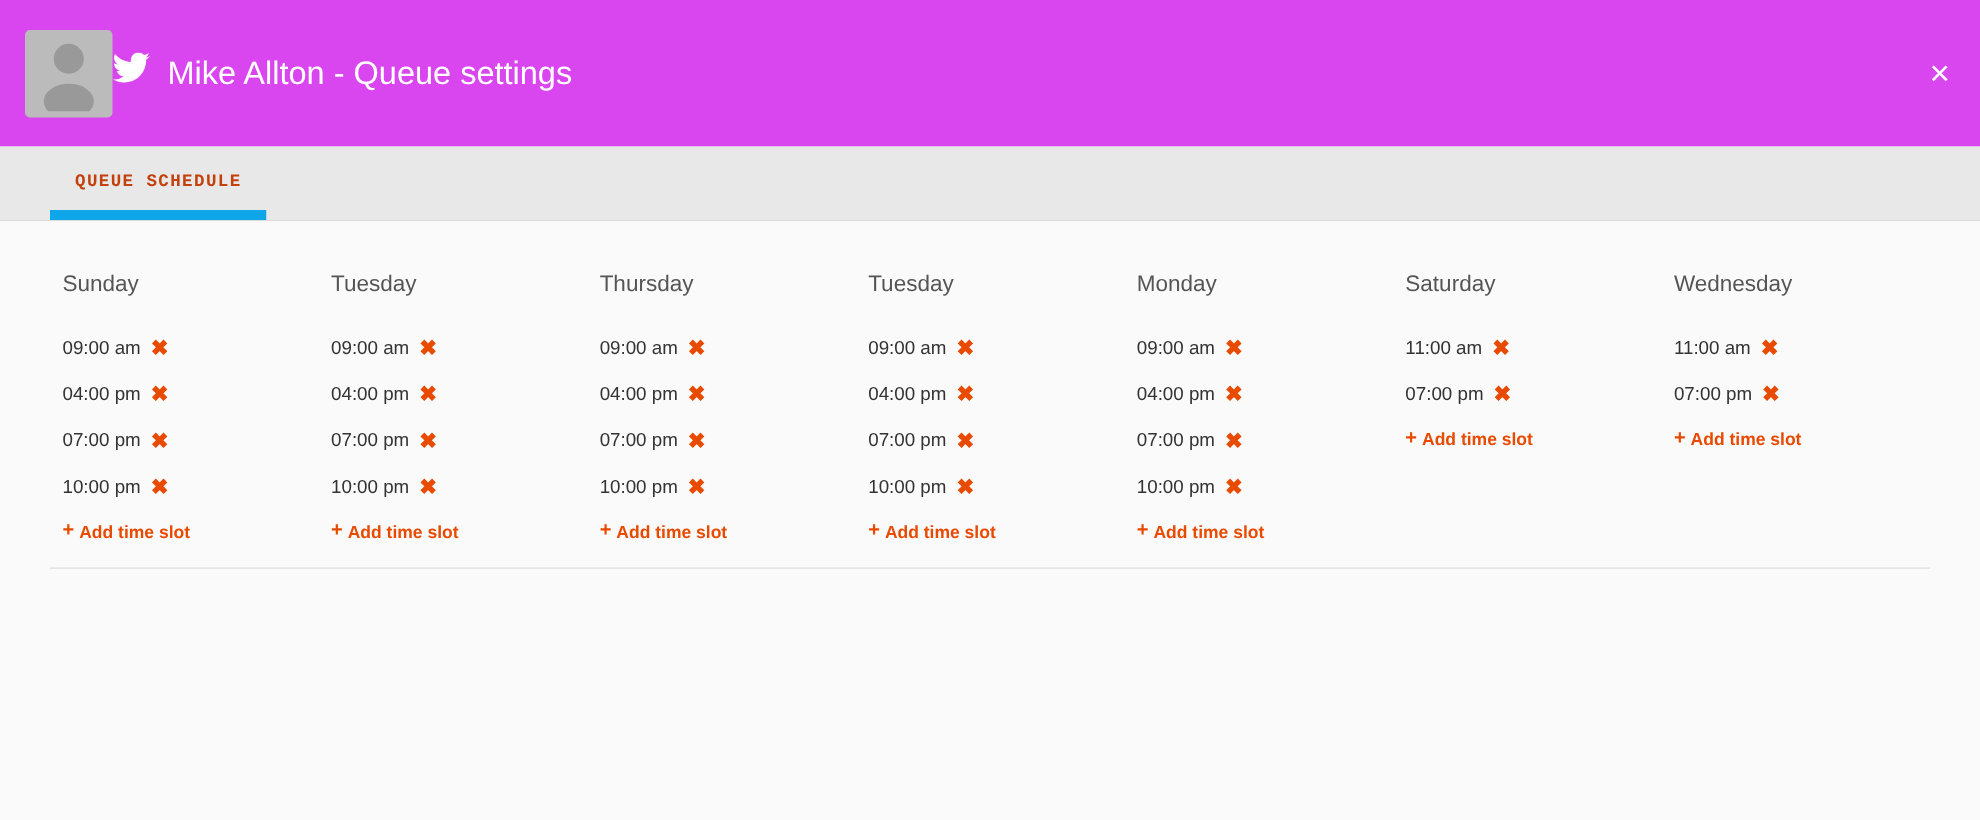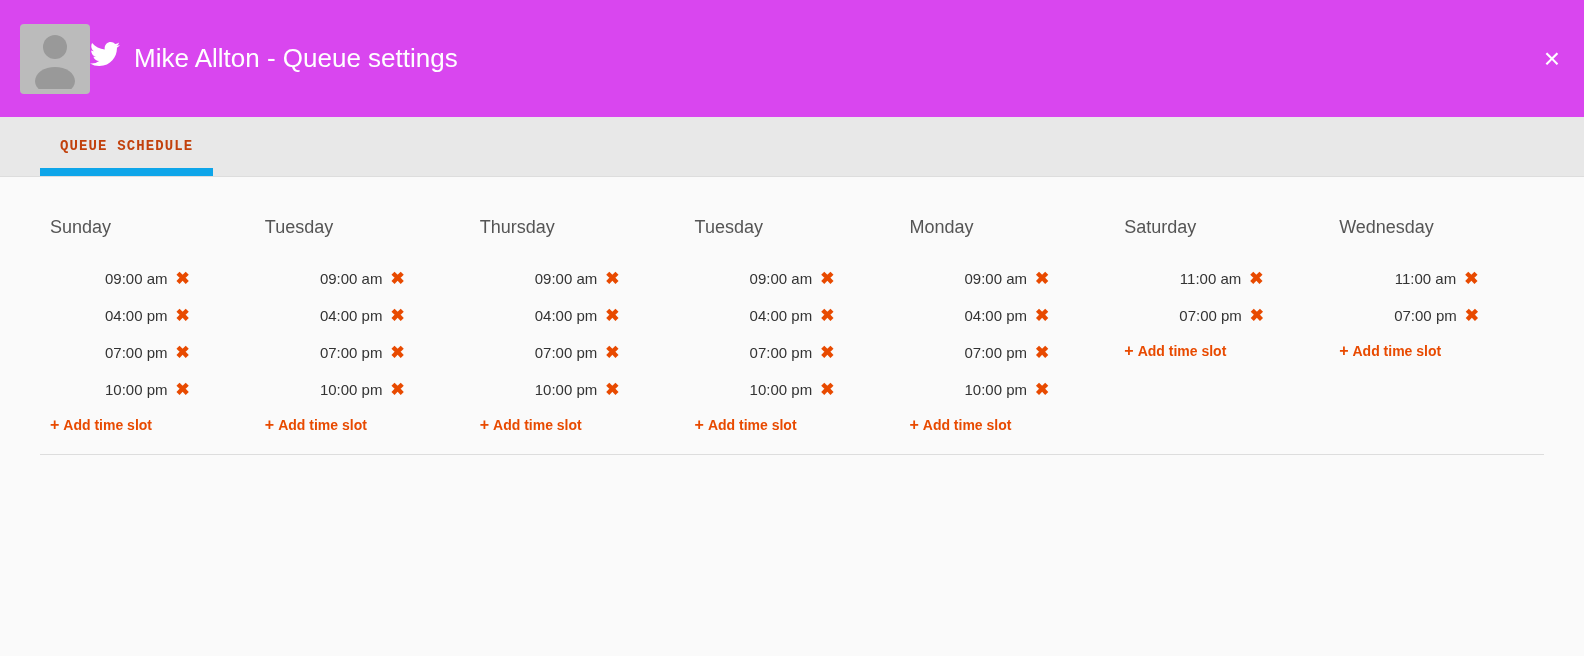--- a/index.html
+++ b/index.html
@@ -85,21 +85,20 @@
       font-weight: 400;
       margin-bottom: 30px;
     }
     .time-slot {
       display: flex;
       align-items: center;
       margin-bottom: 16px;
       font-size: 15px;
       color: #333;
       white-space: nowrap;
-      justify-content: center;
     }
     .time-slot .remove-btn {
       color: #e84a00;
       margin-left: 8px;
       font-size: 17px;
       cursor: pointer;
       font-weight: bold;
       background: none;
       border: none;
     }

